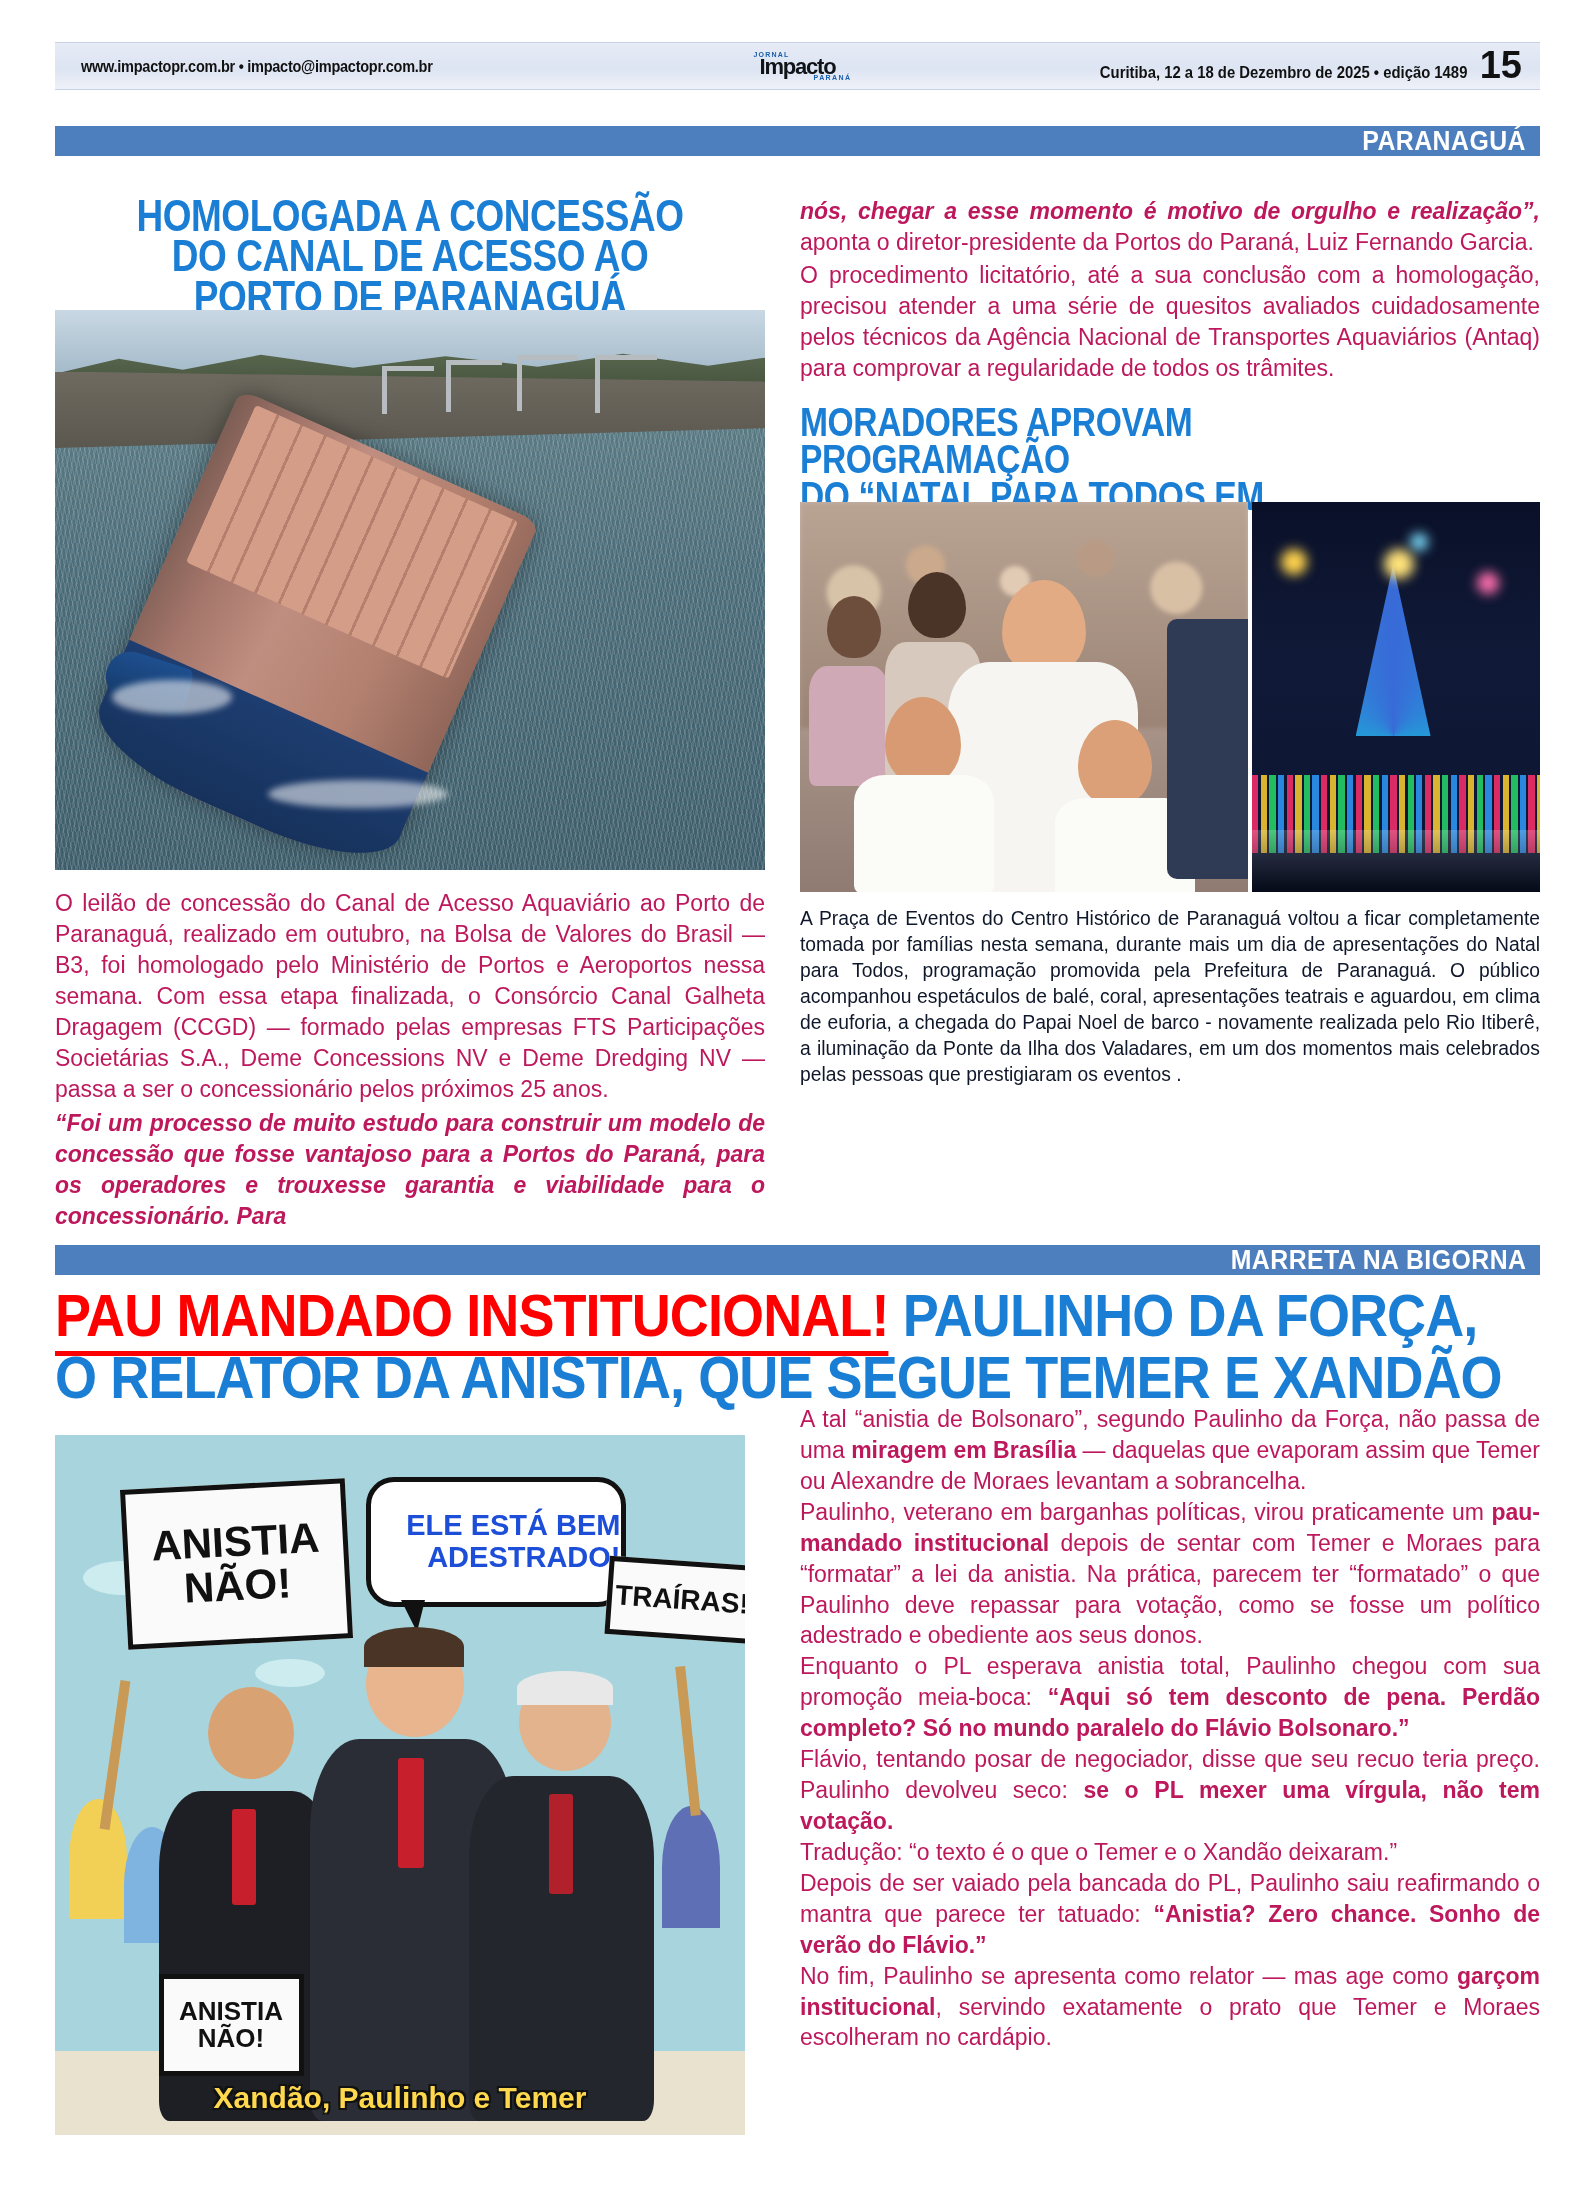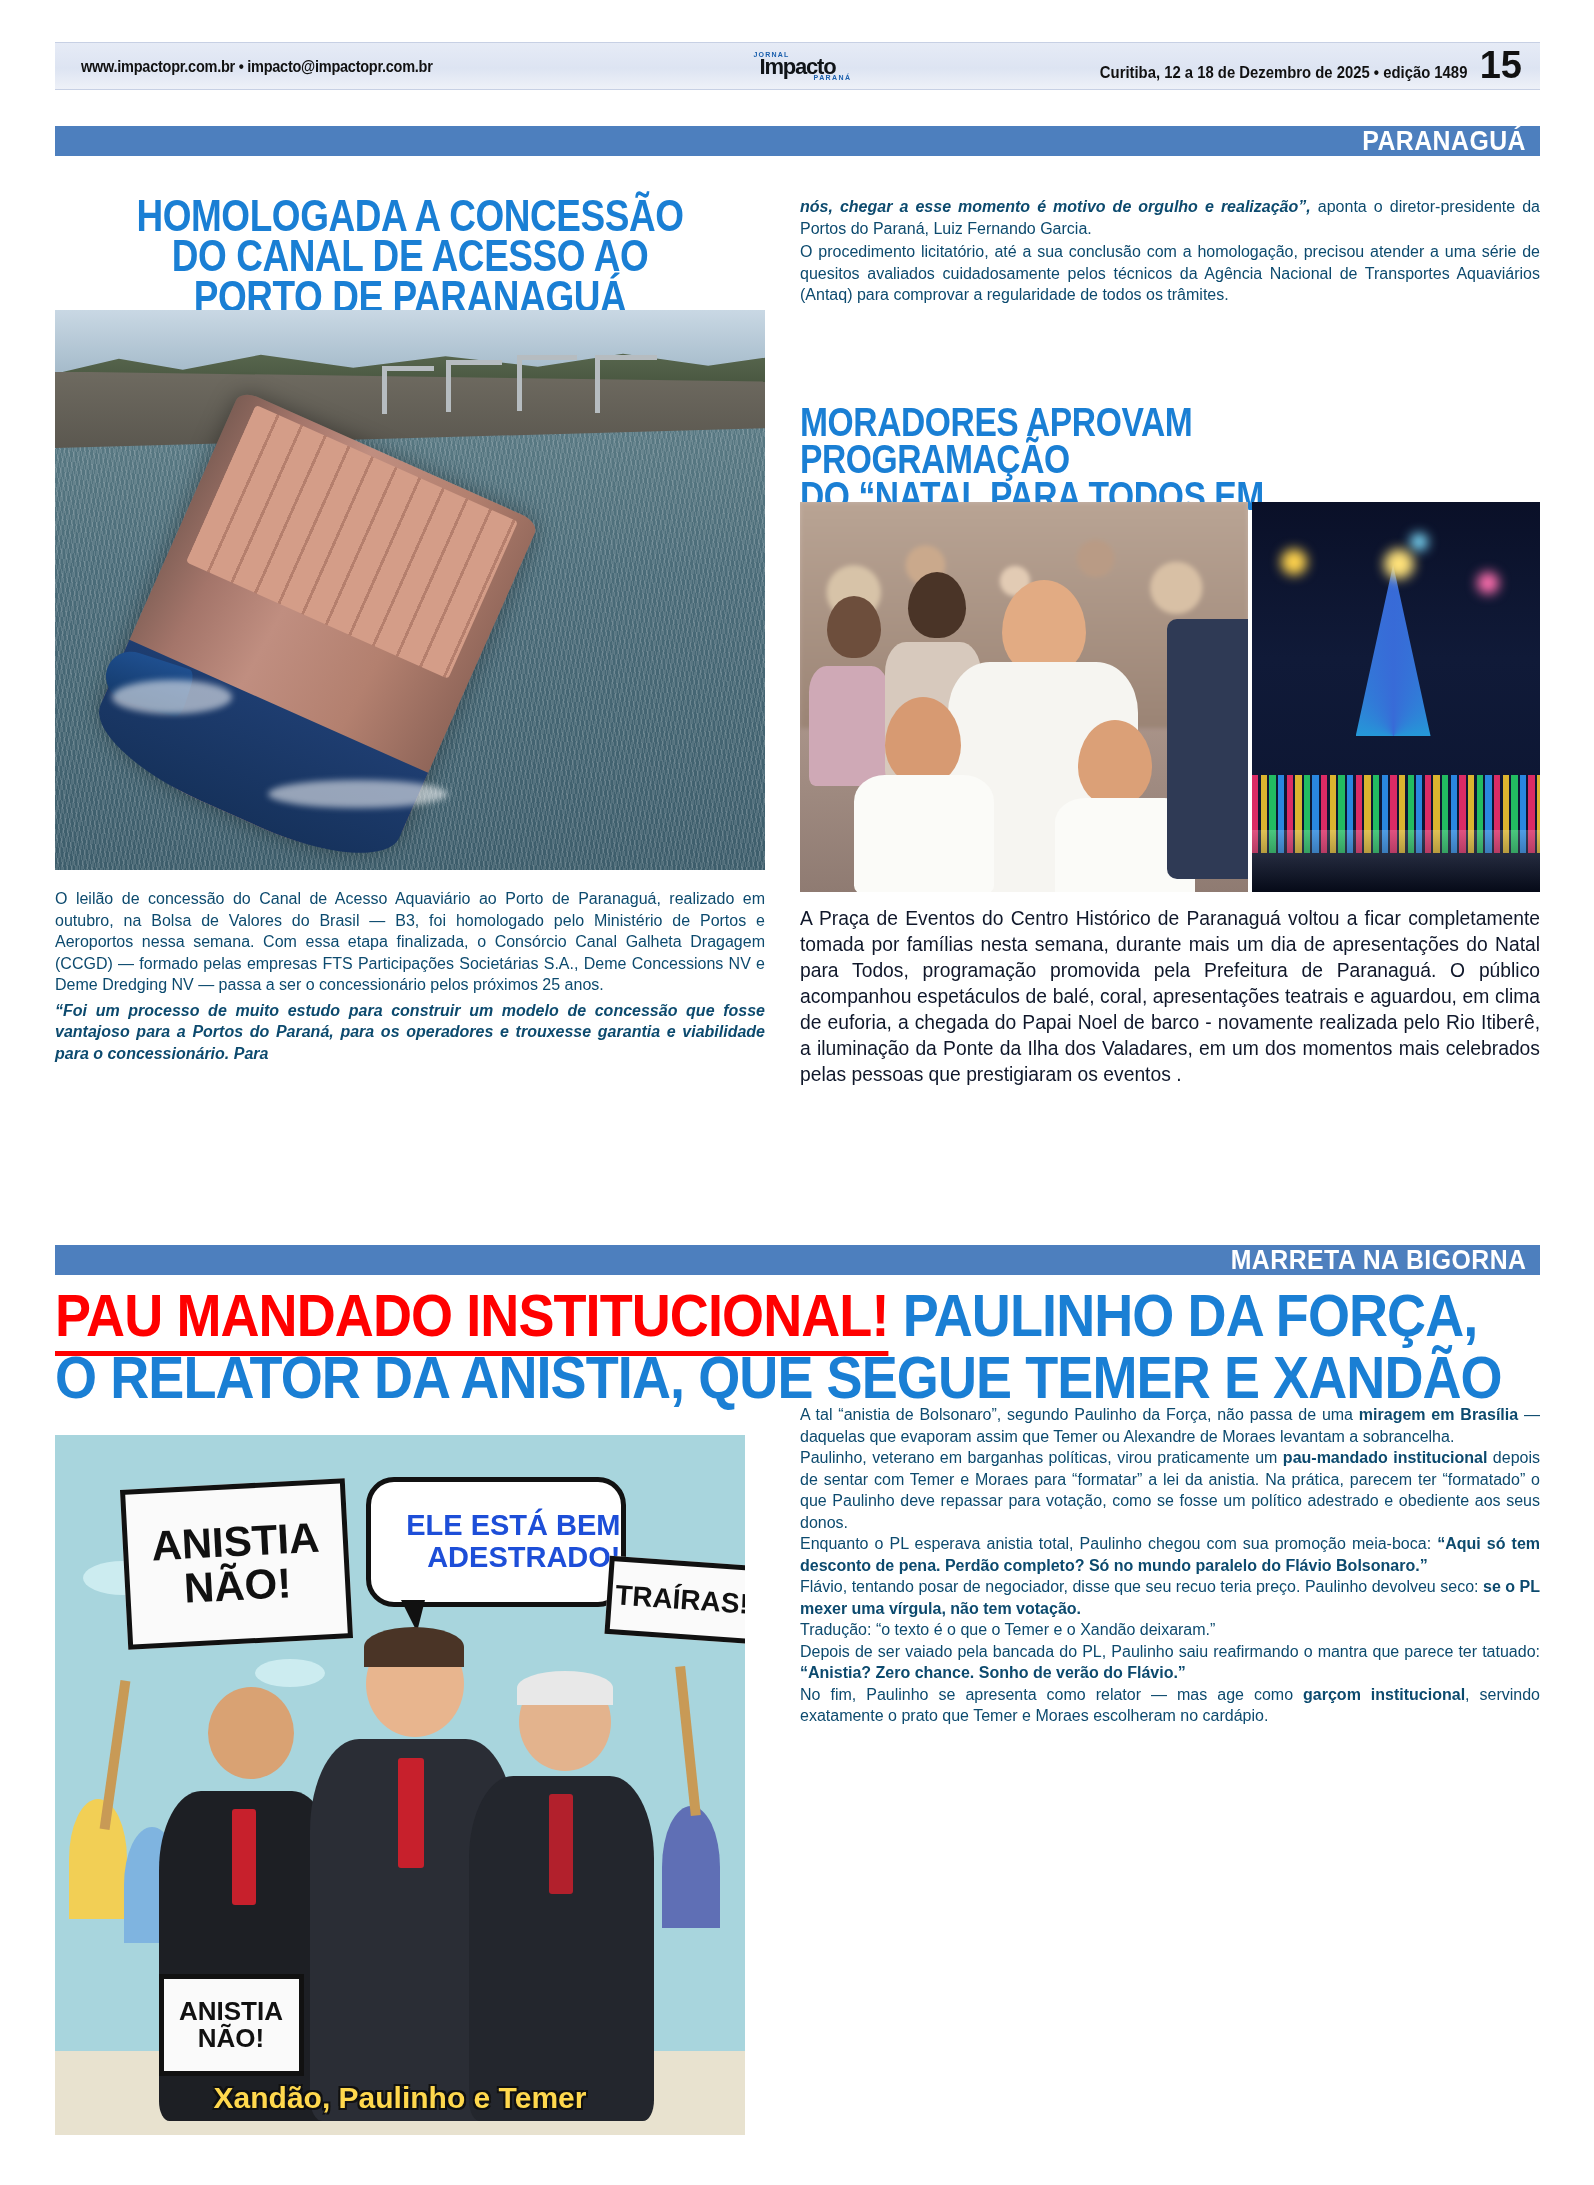--- a/index.html
+++ b/index.html
@@ -79,21 +79,21 @@
     text-align:center;font-size:44px;
   }
   #headline2{
     position:absolute;left:800px;top:404px;width:740px;
     text-align:left;font-size:40px;
     transform-origin:left center;
   }
 
   
   .body-txt{
-    font-size:16px;line-height:1.345;color:#0c4a6e;text-align:justify;
+    font-size:23px;line-height:1.345;color:#be185d;text-align:justify;
     font-family:"Liberation Sans", sans-serif;
     hyphens:auto;
   }
   .body-txt p{margin:0 0 0 0;}
   .body-txt .em{font-style:italic;font-weight:bold;}
   .body-txt b{font-weight:bold;}
 
   
   .photo{position:absolute;overflow:hidden;background:#9bb;}
   #photo-ship{left:55px;top:310px;width:710px;height:560px;}

